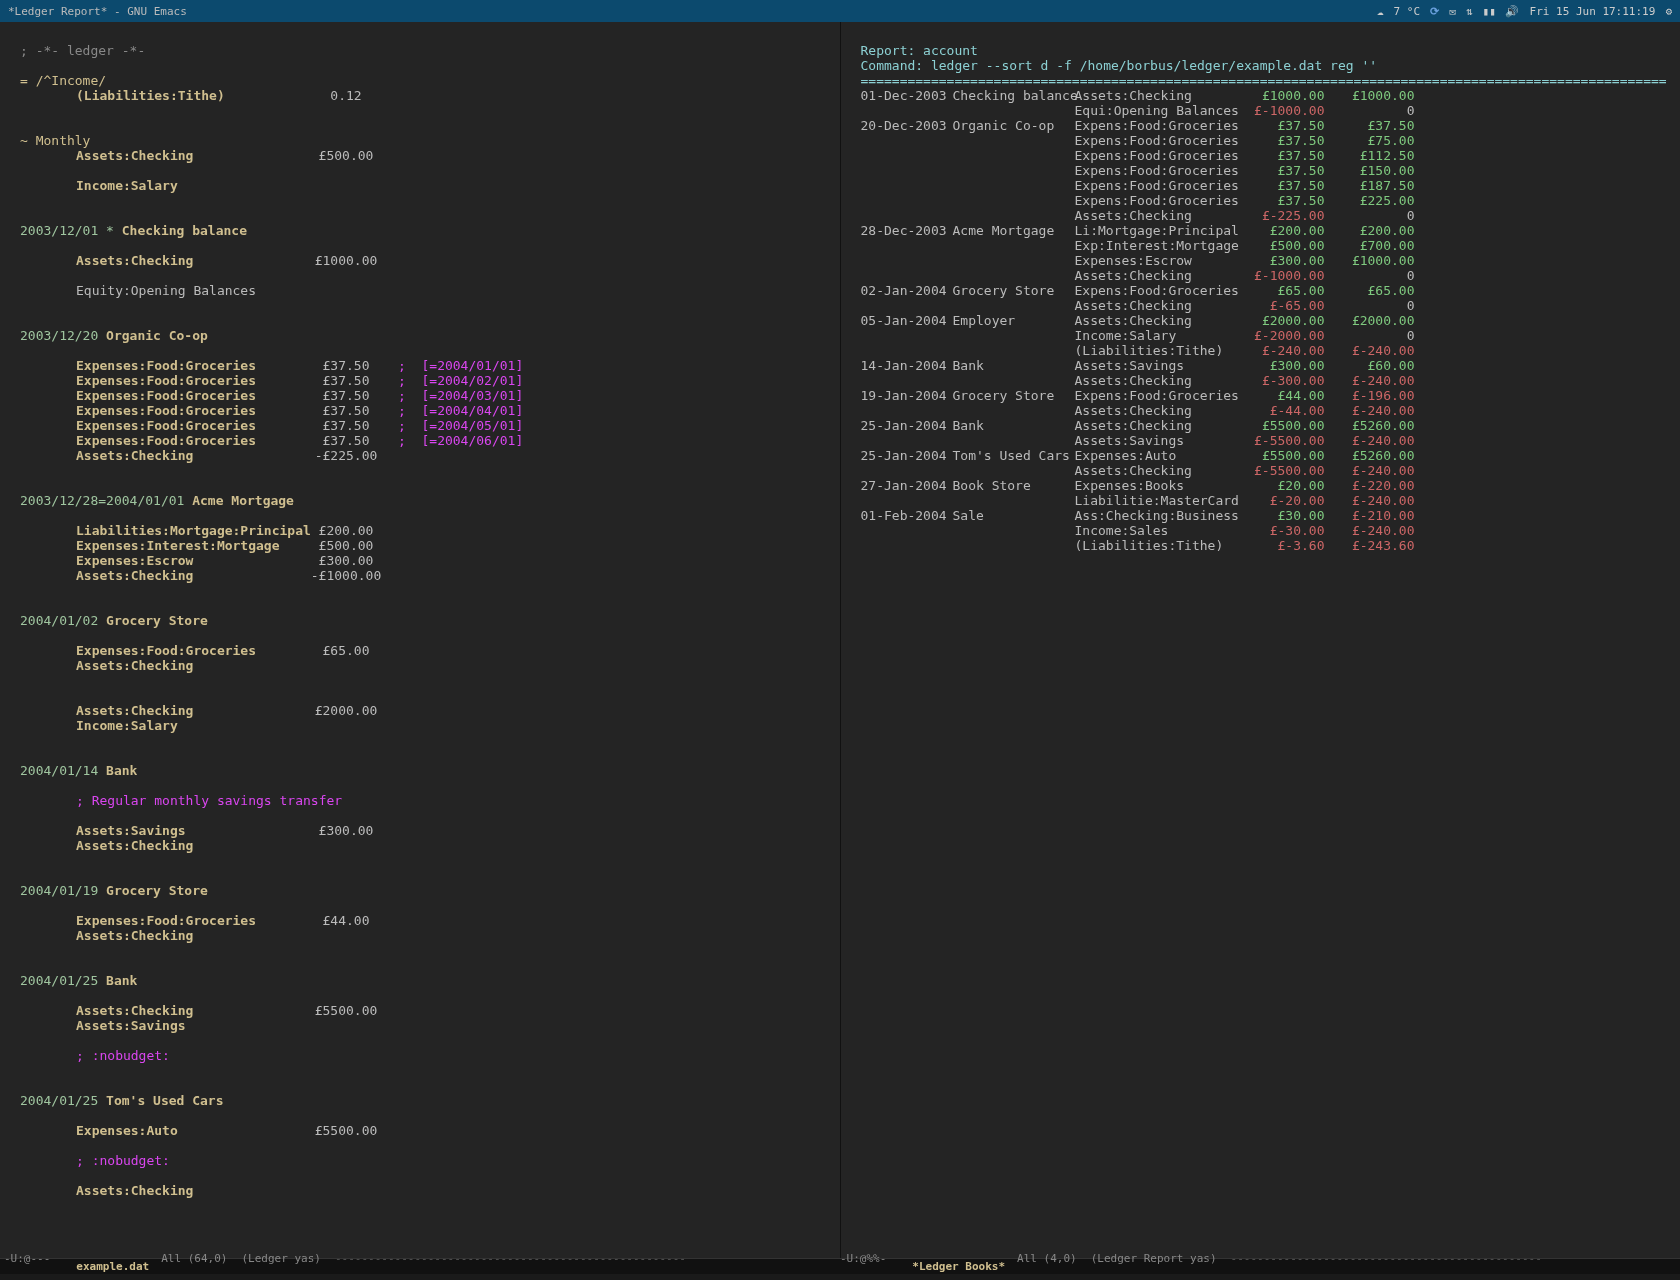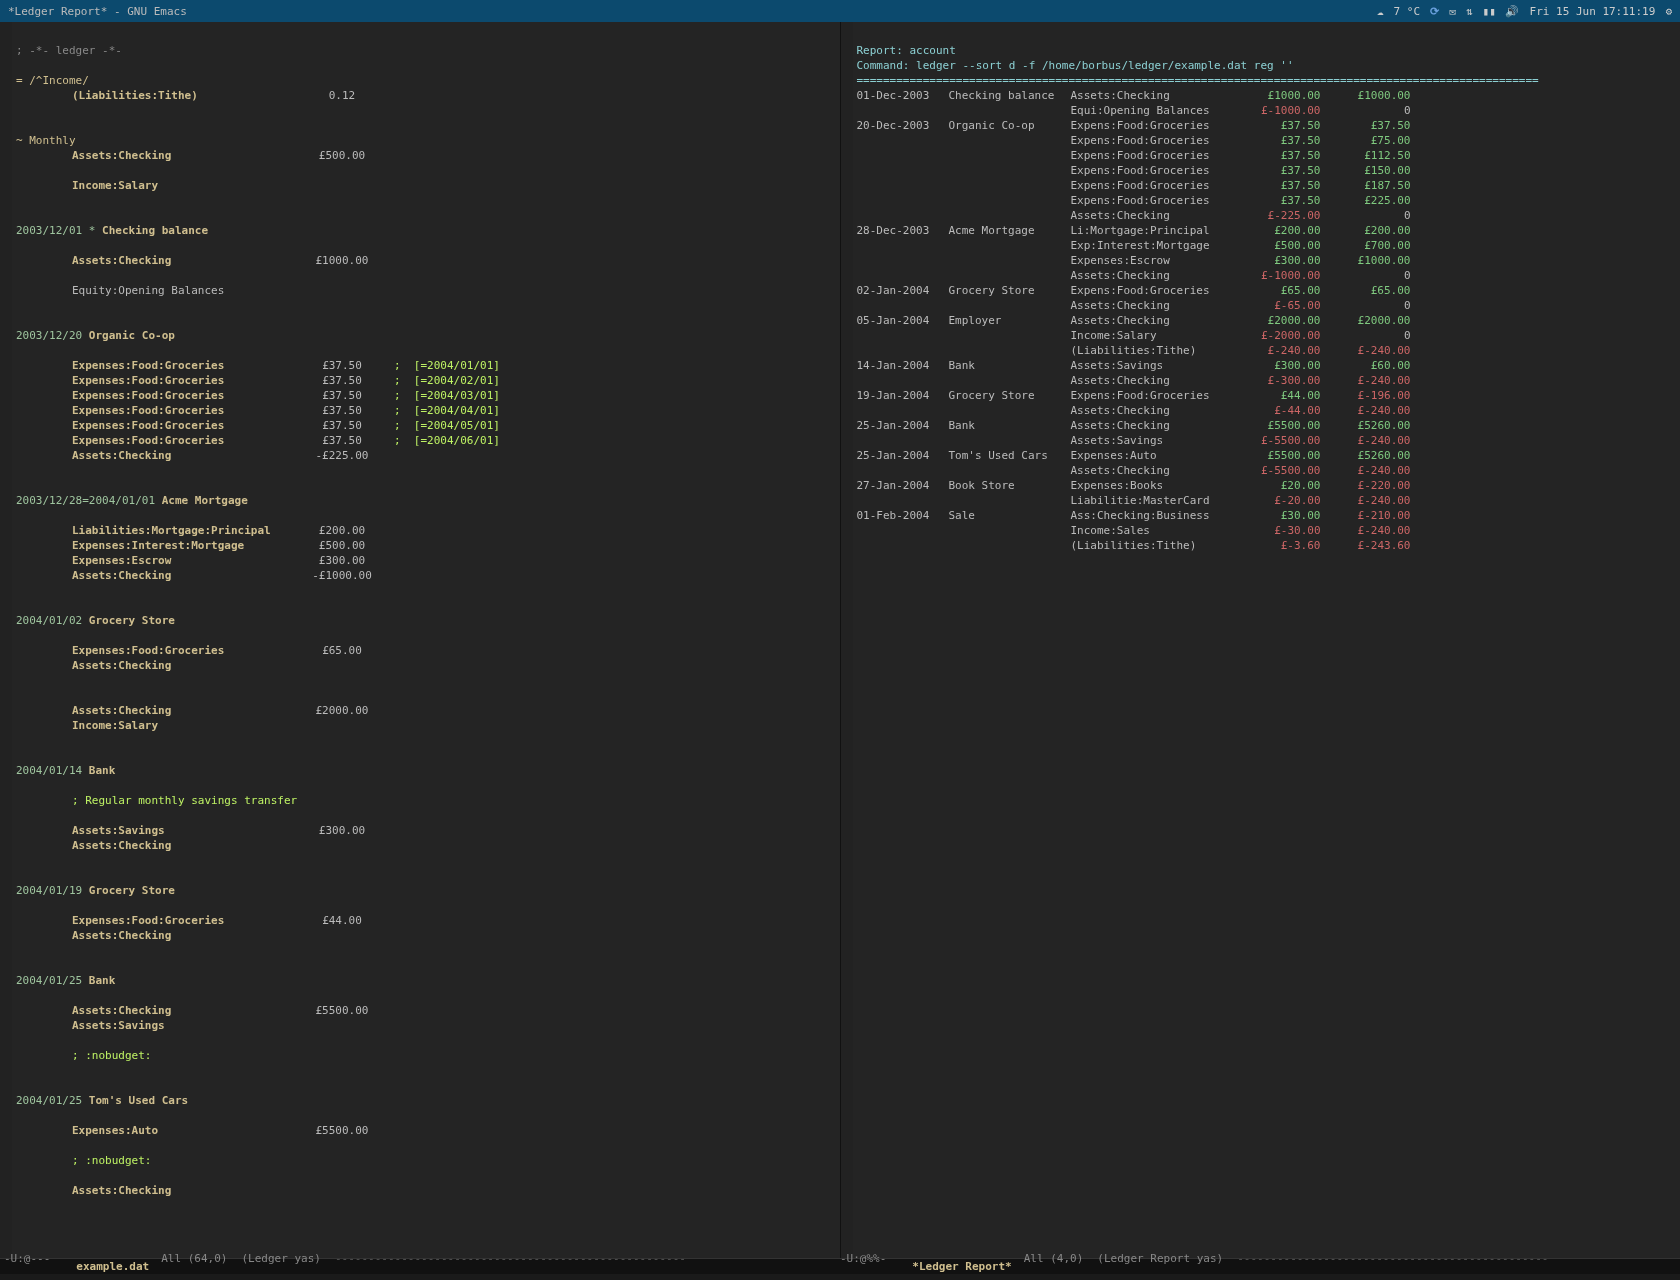--- a/index.html
+++ b/index.html
@@ -25,35 +25,34 @@
     .top-bar-right { display: flex; align-items: center; gap: 10px; }
     .top-bar-right span, .top-bar-right svg { color: #ccc; }
     .workspace {
       display: flex;
       height: calc(100% - 44px);
       background: #222;
     }
     .pane {
       flex: 1;
       background: #242424;
-      padding: 6px 4px;
+      padding: 6px 20px;
       overflow: hidden;
-      font-size: 11px;
+      font-size: 13px;
       line-height: 15px;
       white-space: pre;
-      margin-left: 12px;
     }
     .pane-left { border-right: 1px solid #111; }
     .comment { color: #888; }
     .directive { color: #d0bf8f; }
     .payee { color: #d0bf8f; font-weight: bold; }
     .date-txn { color: #9fc59f; }
     .account { color: #d0bf8f; font-weight: bold; }
     .amount-left { color: #bbb; }
-    .note { color: #bef264; }
+    .note { color: #d946ef; }
     .report-hdr { color: #8cd0d3; }
     .rpt-date { color: #bbb; }
     .rpt-payee { color: #bbb; }
     .rpt-acct { color: #bbb; }
     .rpt-amt-pos { color: #7fc97f; }
     .rpt-amt-neg { color: #cc6666; }
     .rpt-bal { color: #7fc97f; }
     .rpt-bal-neg { color: #cc6666; }
     .rpt-zero { color: #bbb; }
     .modeline {
@@ -165,19 +164,19 @@
 <div class="modeline">
   <div class="modeline-split">
     <span class="ml-seg">-U:@---</span>
     <span class="ml-file">example.dat</span>
     <span class="ml-seg">All (64,0)</span>
     <span class="ml-seg">(Ledger yas)</span>
     <span class="ml-dashes">-----------------------------------------------------</span>
   </div>
   <div class="modeline-split">
     <span class="ml-seg">-U:@%%-</span>
-    <span class="ml-file">*Ledger Report*</span>
+    <span class="ml-file">*Ledger Books*</span>
     <span class="ml-seg">All (4,0)</span>
     <span class="ml-seg">(Ledger Report yas)</span>
     <span class="ml-dashes">-----------------------------------------------</span>
   </div>
 </div>
 <div class="minibuffer"></div>
 
 </body></html>

